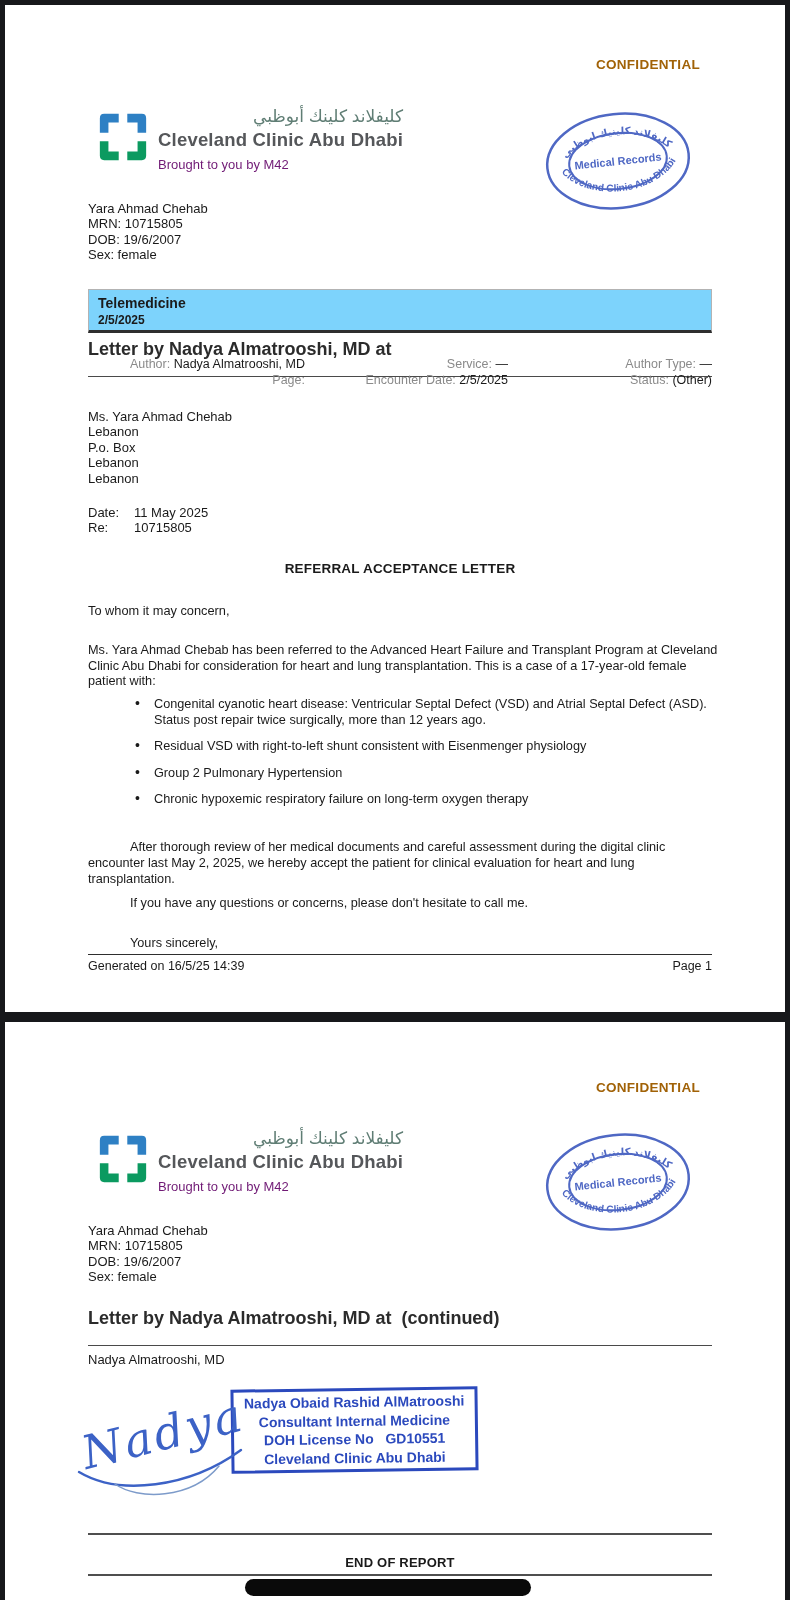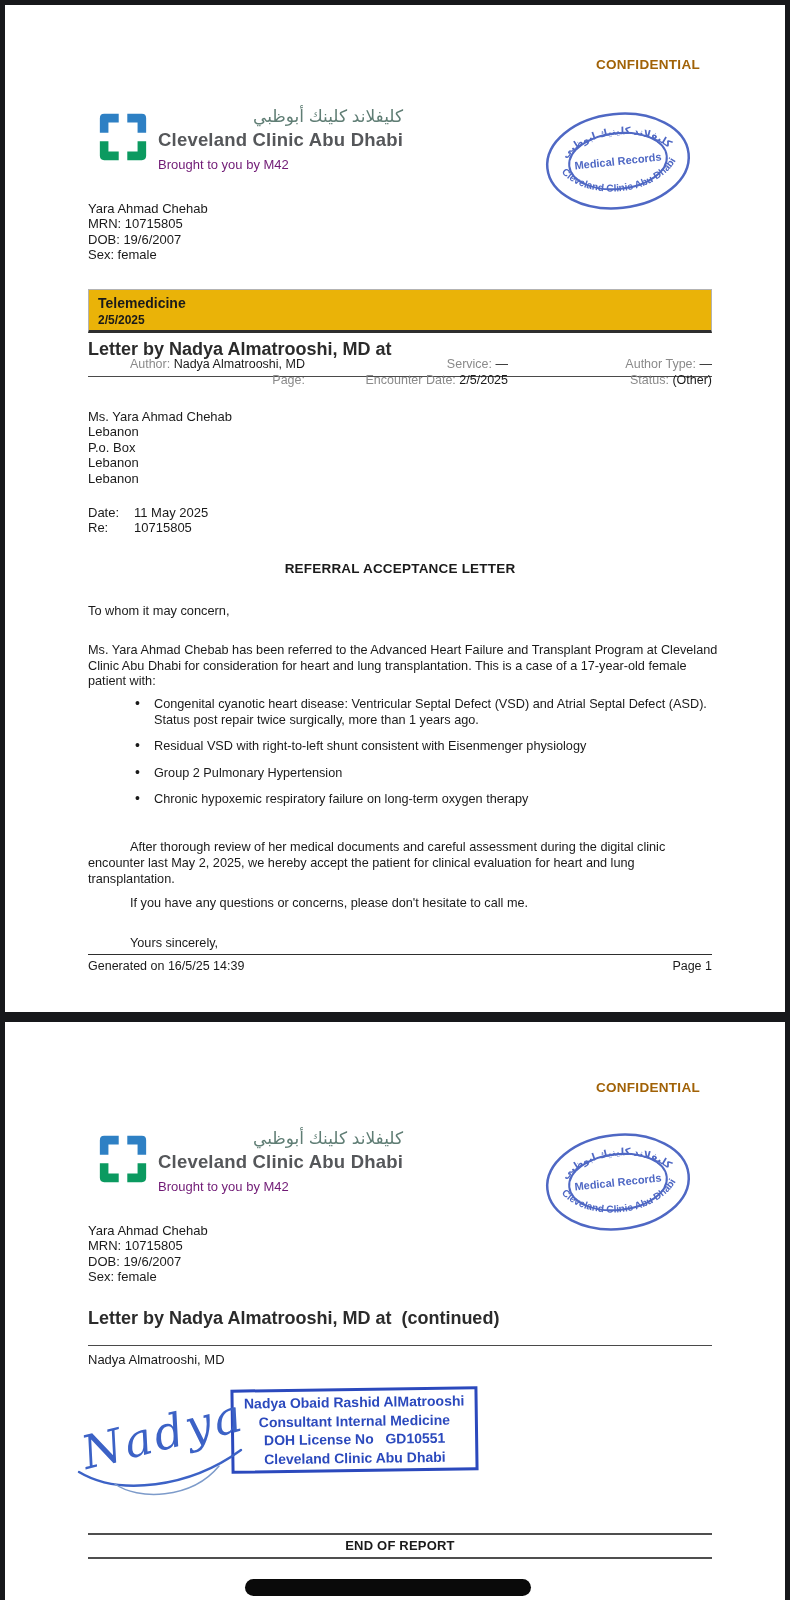--- a/index.html
+++ b/index.html
@@ -28,21 +28,21 @@
   .ovalstamp{position:absolute;left:538px;width:150px;height:100px;transform:rotate(-6deg);}
   #page1 .ovalstamp{top:106px;}
   #page2 .ovalstamp{top:110px;}
   .ovalstamp text{fill:#4f68c4;font-weight:bold;font-family:"Liberation Sans","DejaVu Sans",sans-serif;}
 
   .patient{position:absolute;left:83px;font-size:13px;line-height:15.3px;}
   #page1 .patient{top:196px;}
   #page2 .patient{top:201px;}
 
   .tele-bar{position:absolute;left:83px;top:284px;width:624px;box-sizing:border-box;
-    background:#eab308;border:1px solid #b3b3b3;border-bottom:3px solid #2e2e2e;padding:5px 0 3px 9px;}
+    background:#7dd3fc;border:1px solid #b3b3b3;border-bottom:3px solid #2e2e2e;padding:5px 0 3px 9px;}
   .tele-title{font-weight:bold;font-size:14px;}
   .tele-date{font-weight:bold;font-size:12px;margin-top:2px;}
 
   .letter-heading{position:absolute;left:83px;width:624px;font-weight:bold;font-size:18px;
     border-bottom:1.5px solid #4a4a4a;padding-bottom:16px;color:#2b2b2b;}
   #page1 .letter-heading{top:334px;}
   #page2 .letter-heading{top:286px;}
 
   .meta{position:absolute;left:83px;top:352px;width:624px;font-size:12.5px;line-height:15.5px;}
   .meta-row{display:flex;text-align:right;}
@@ -67,21 +67,21 @@
 
   .pfooter{position:absolute;left:83px;top:949px;width:624px;border-top:1.5px solid #2e2e2e;
     padding-top:4px;display:flex;justify-content:space-between;font-size:12.5px;}
 
   .signatory{position:absolute;left:83px;top:330px;font-size:13px;}
   .sig-script{position:absolute;left:66px;top:352px;width:210px;height:125px;z-index:2;}
   .doh-stamp{position:absolute;left:226px;top:366px;width:247px;height:84px;box-sizing:border-box;
     border:3px solid #2b49bd;color:#2b49bd;font-weight:bold;font-size:14px;line-height:18.5px;
     text-align:center;display:flex;flex-direction:column;justify-content:center;transform:rotate(-0.8deg);z-index:1;}
   .eor{position:absolute;left:83px;top:511px;width:624px;text-align:center;
-    border-top:2px solid #4f4f4f;border-bottom:2px solid #4f4f4f;padding:3px 0 4px 0;
+    border-top:2px solid #4f4f4f;border-bottom:2px solid #4f4f4f;padding:20px 0 4px 0;
     font-weight:bold;font-size:13px;letter-spacing:.2px;}
   .redaction{position:absolute;left:240px;top:557px;width:286px;height:17px;background:#0a0a0a;border-radius:9px;}
 </style>
 </head>
 <body>
 
 <section class="page" id="page1">
 
   <div class="confidential">CONFIDENTIAL</div>
 
@@ -149,21 +149,21 @@
   <div class="dates">
     <div><span class="lblcol">Date:</span><span>11 May 2025</span></div>
     <div><span class="lblcol">Re:</span><span>10715805</span></div>
   </div>
 
   <div class="letter-title">REFERRAL ACCEPTANCE LETTER</div>
   <div class="salutation">To whom it may concern,</div>
   <p class="intro">Ms. Yara Ahmad Chebab has been referred to the Advanced Heart Failure and Transplant Program at Cleveland Clinic Abu Dhabi for consideration for heart and lung transplantation. This is a case of a 17-year-old female patient with:</p>
 
   <ul class="bullets">
-    <li>Congenital cyanotic heart disease: Ventricular Septal Defect (VSD) and Atrial Septal Defect (ASD). Status post repair twice surgically, more than 1 years ago.</li>
+    <li>Congenital cyanotic heart disease: Ventricular Septal Defect (VSD) and Atrial Septal Defect (ASD). Status post repair twice surgically, more than 12 years ago.</li>
     <li>Residual VSD with right-to-left shunt consistent with Eisenmenger physiology</li>
     <li>Group 2 Pulmonary Hypertension</li>
     <li>Chronic hypoxemic respiratory failure on long-term oxygen therapy</li>
   </ul>
 
   <p class="para-accept">After thorough review of her medical documents and careful assessment during the digital clinic encounter last May 2, 2025, we hereby accept the patient for clinical evaluation for heart and lung transplantation.</p>
   <p class="para-contact">If you have any questions or concerns, please don't hesitate to call me.</p>
   <p class="closing">Yours sincerely,</p>
 
   <div class="pfooter">

